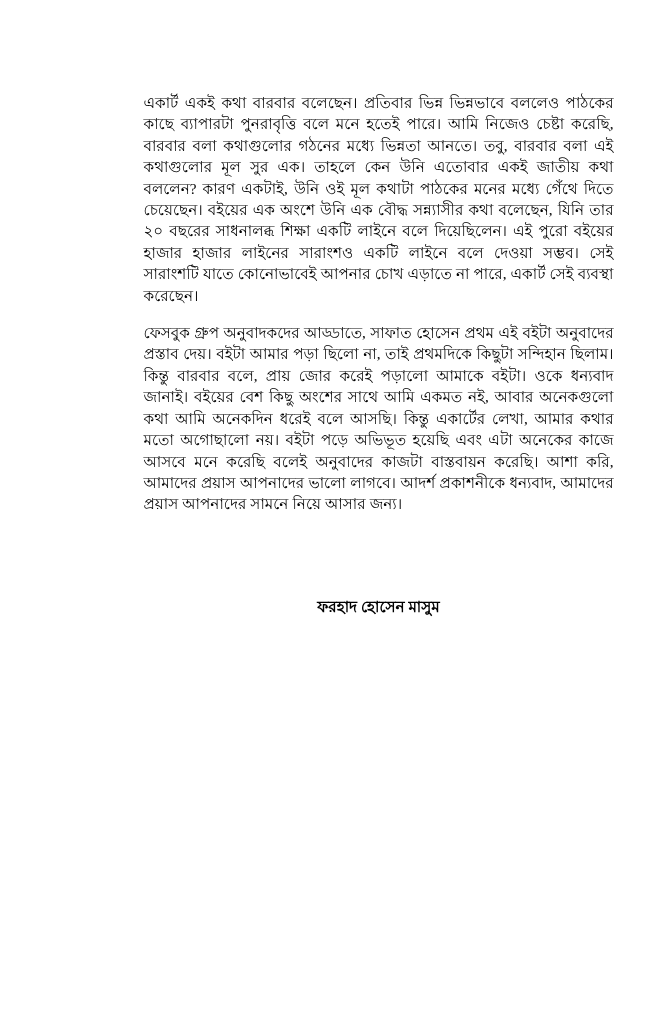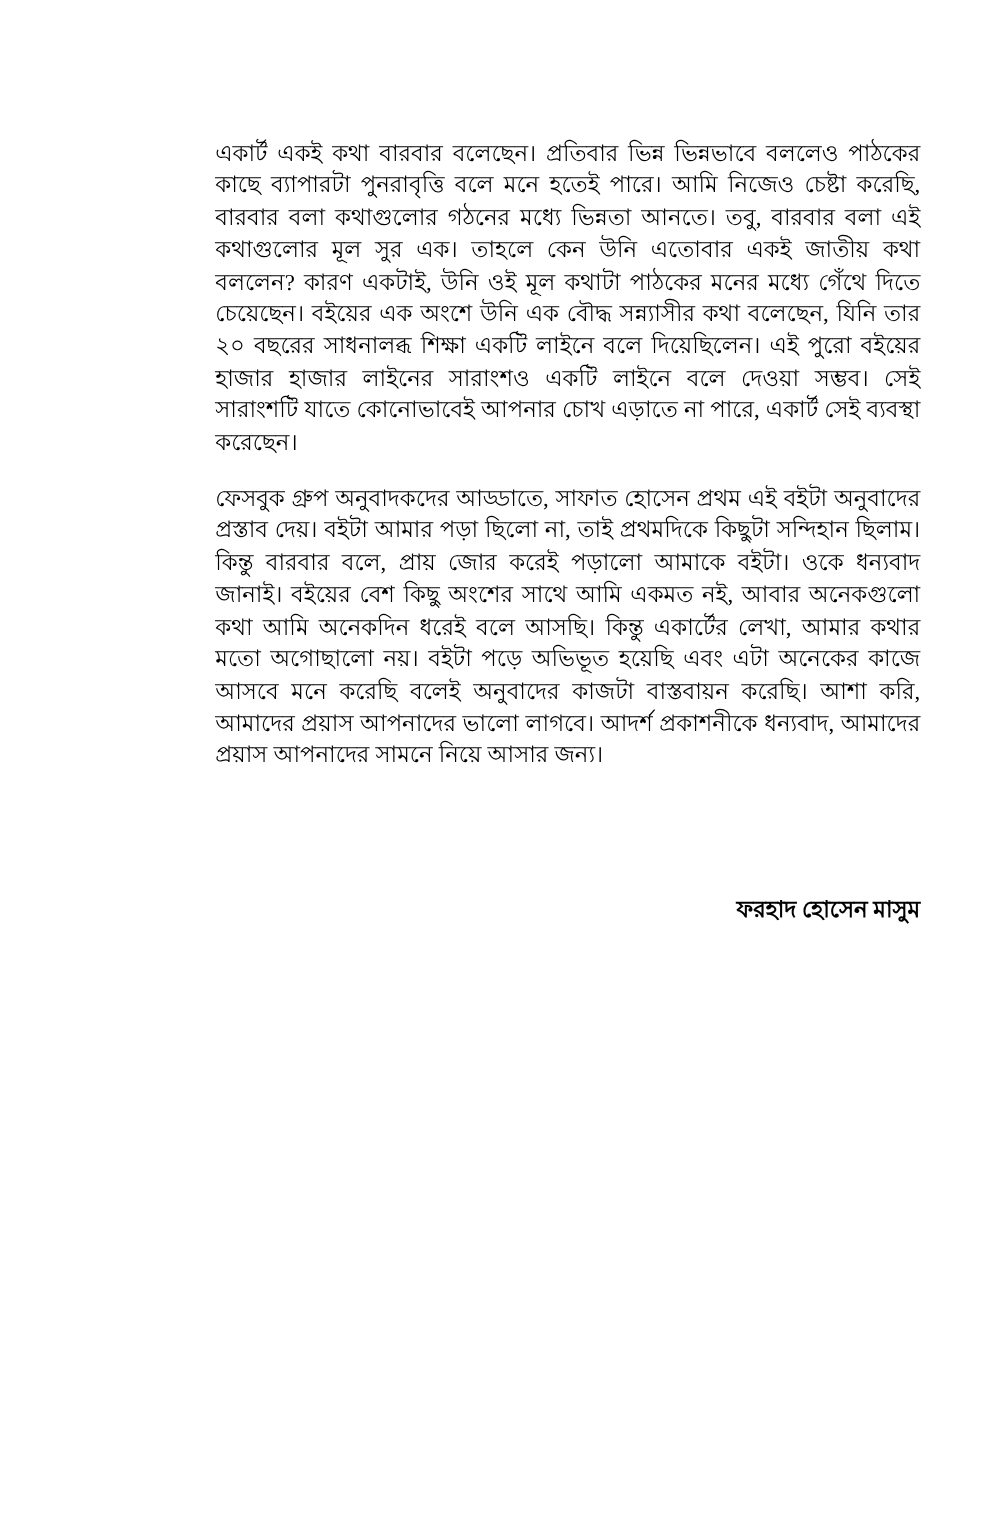--- a/index.html
+++ b/index.html
@@ -43,21 +43,21 @@
     margin-bottom: 15px;
   }
   .signature {
     position: absolute;
     left: 101px;
     top: 596px;
     width: 470px;
     font-size: 15.2px;
     line-height: 21.4px;
     font-weight: bold;
-    text-align: right;
+    text-align: center;
     color: #000000;
   }
 </style>
 </head>
 <body>
 
 <div class="page">
 
   <div class="text-block">
     <p class="para">একার্ট একই কথা বারবার বলেছেন। প্রতিবার ভিন্ন ভিন্নভাবে বললেও পাঠকের কাছে ব্যাপারটা পুনরাবৃত্তি বলে মনে হতেই পারে। আমি নিজেও চেষ্টা করেছি, বারবার বলা কথাগুলোর গঠনের মধ্যে ভিন্নতা আনতে। তবু, বারবার বলা এই কথাগুলোর মূল সুর এক। তাহলে কেন উনি এতোবার একই জাতীয় কথা বললেন? কারণ একটাই, উনি ওই মূল কথাটা পাঠকের মনের মধ্যে গেঁথে দিতে চেয়েছেন। বইয়ের এক অংশে উনি এক বৌদ্ধ সন্ন্যাসীর কথা বলেছেন, যিনি তার ২০ বছরের সাধনালব্ধ শিক্ষা একটি লাইনে বলে দিয়েছিলেন। এই পুরো বইয়ের হাজার হাজার লাইনের সারাংশও একটি লাইনে বলে দেওয়া সম্ভব। সেই সারাংশটি যাতে কোনোভাবেই আপনার চোখ এড়াতে না পারে, একার্ট সেই ব্যবস্থা করেছেন।</p>

